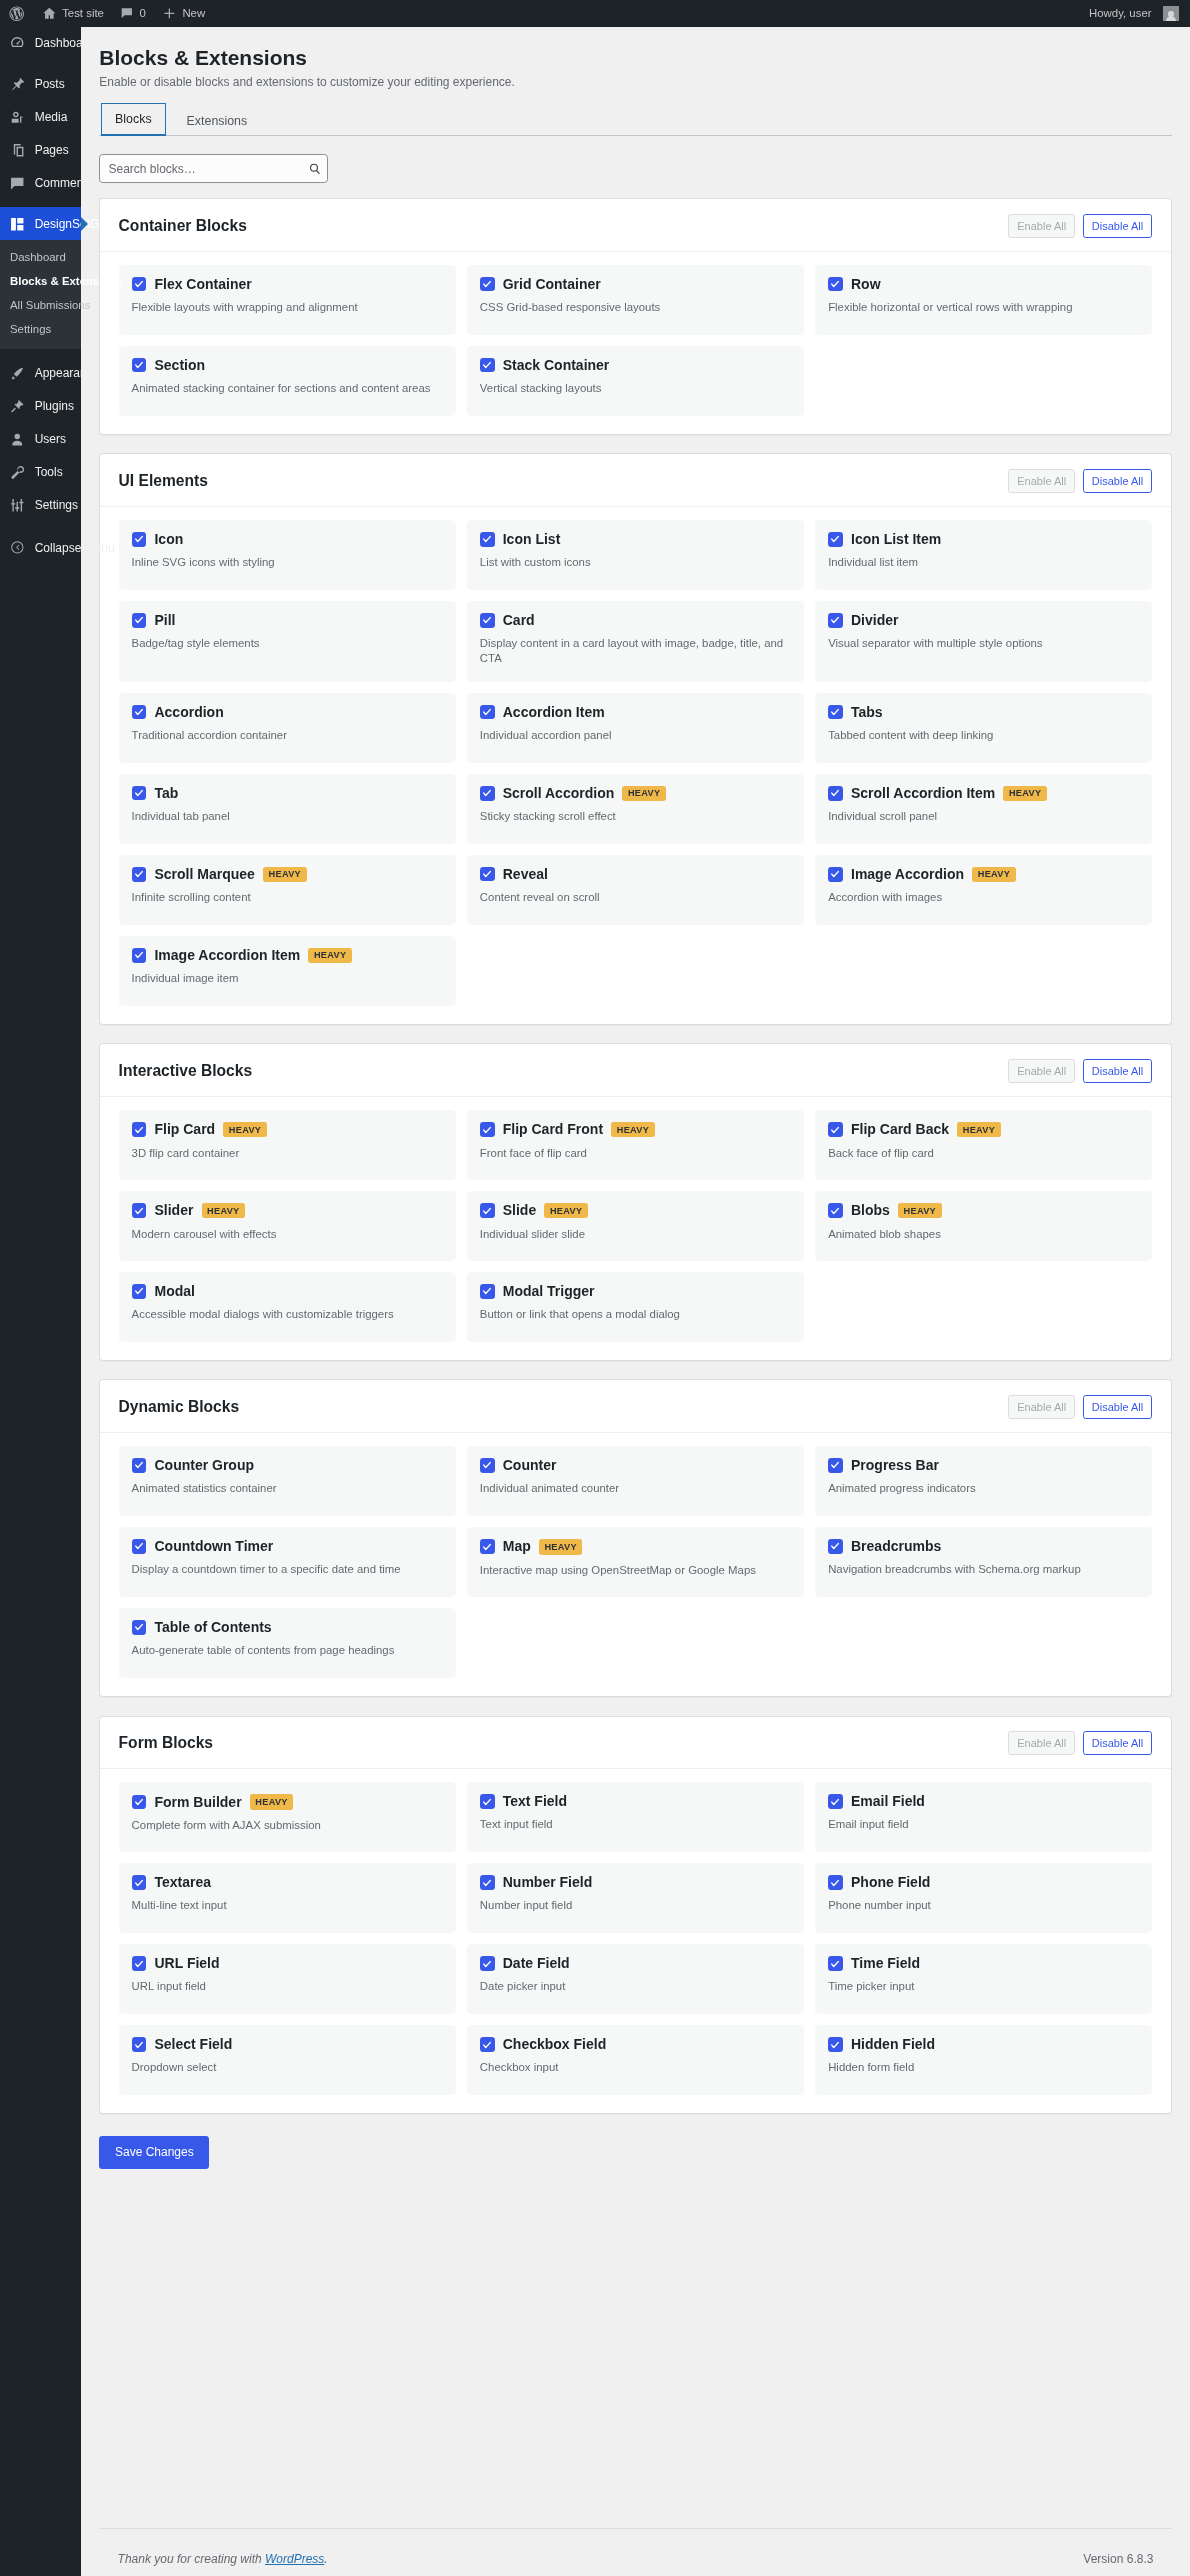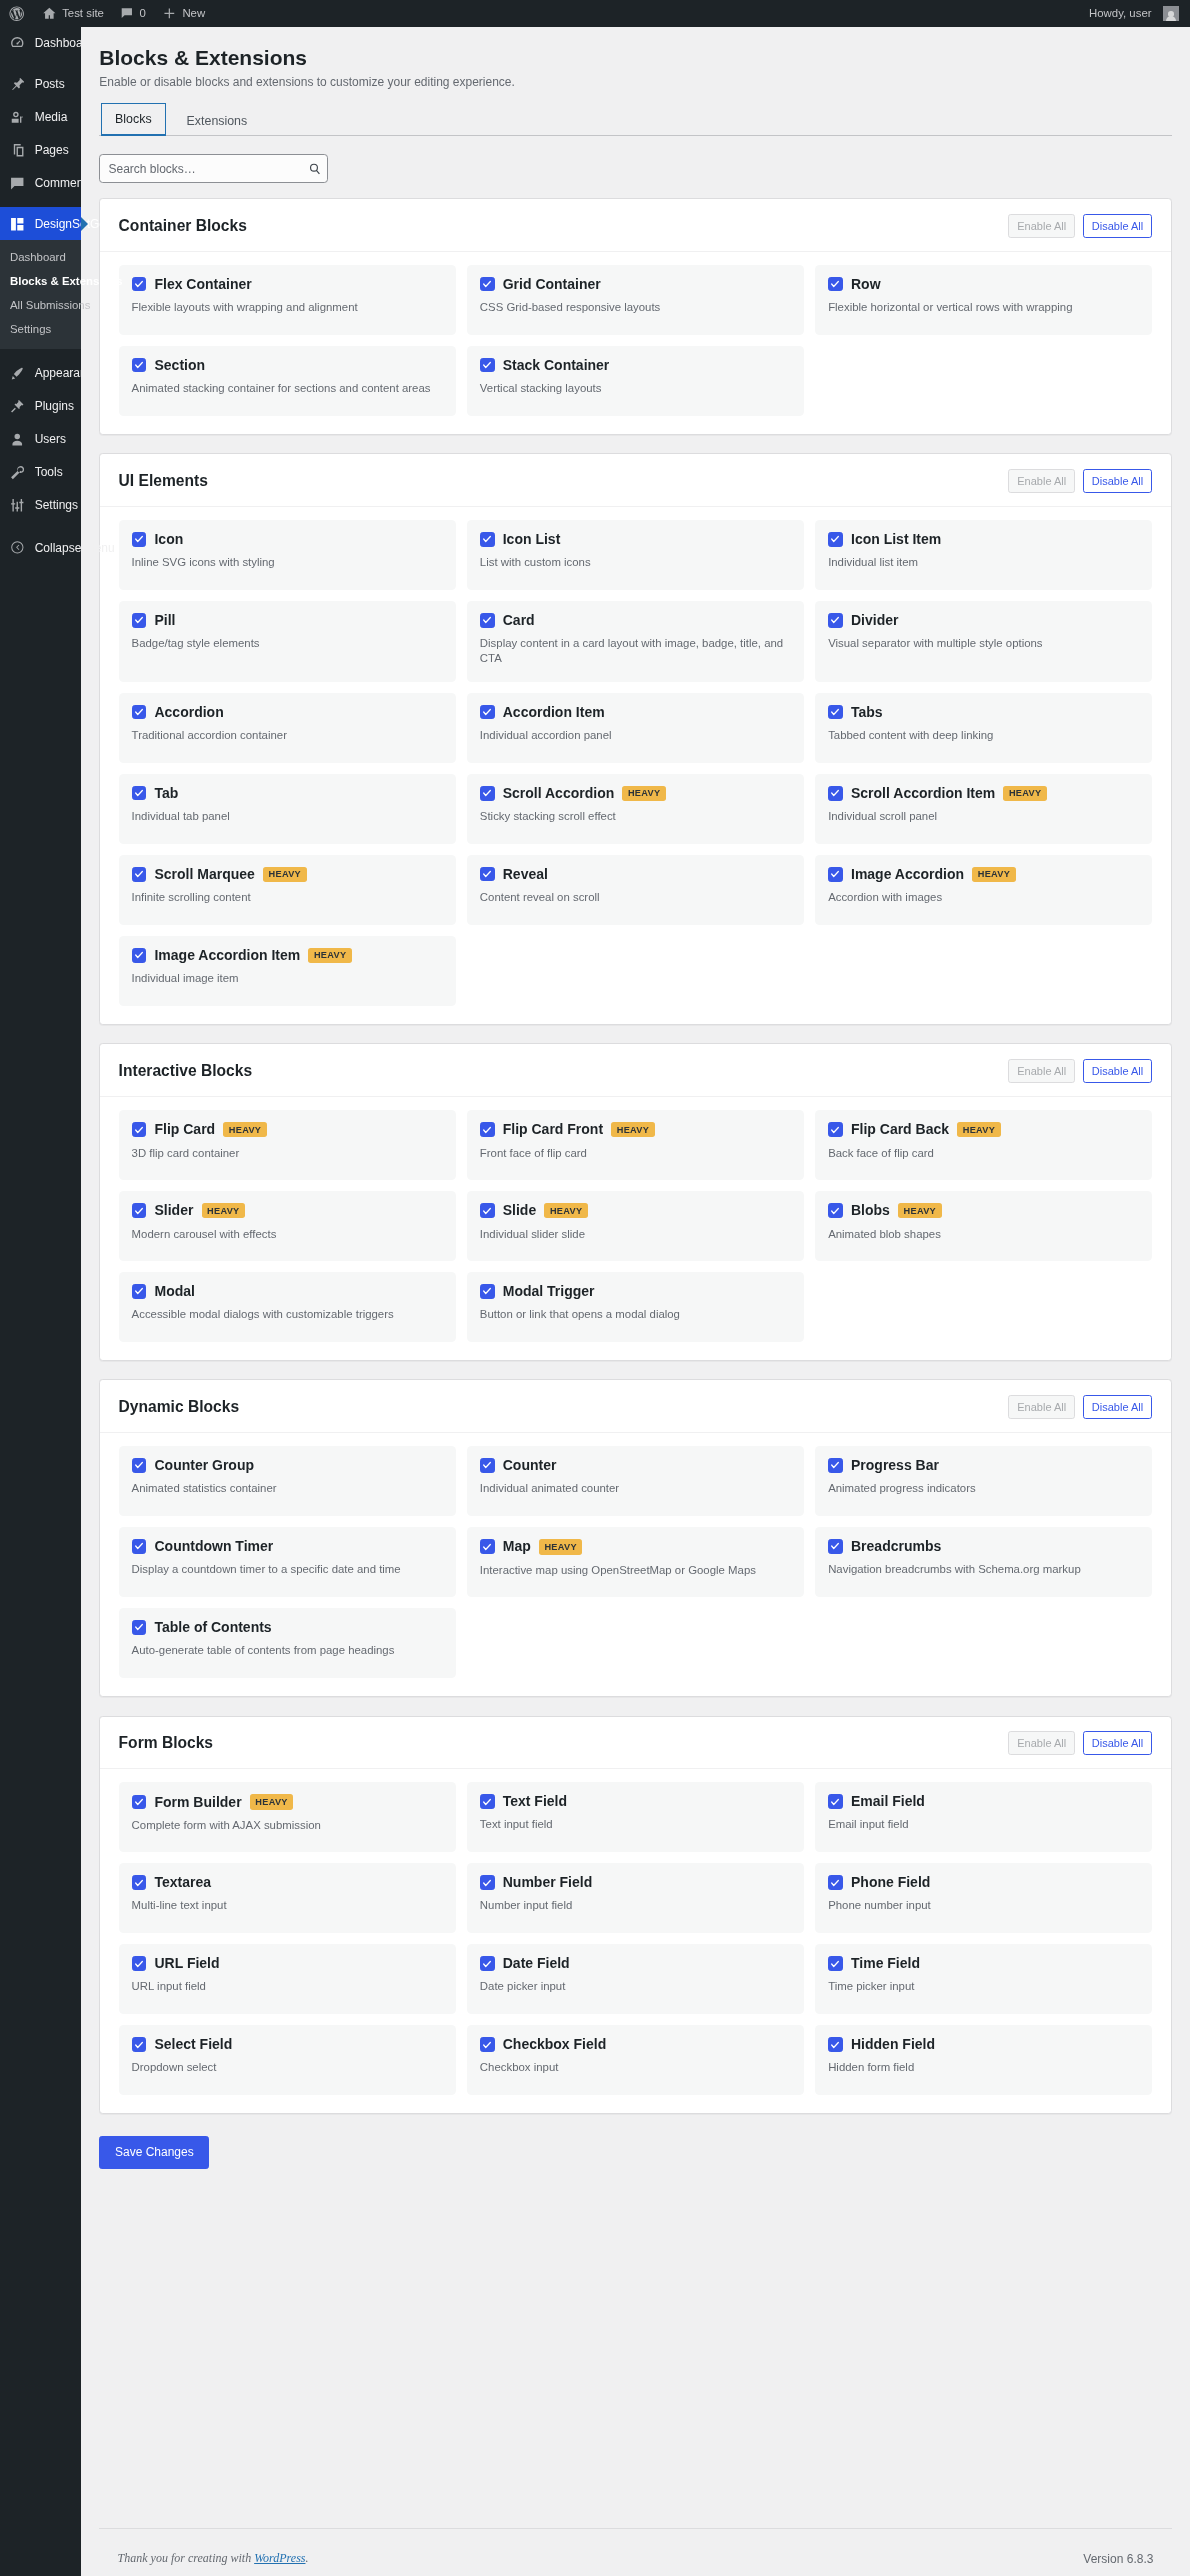--- a/index.html
+++ b/index.html
@@ -304,21 +304,21 @@
     padding: 14.7px 18.3px 9.2px;
     color: #646970;
     font-size: 12px;
     display: flex;
     justify-content: space-between;
     align-items: flex-end;
     border-top: 0.9px solid #dcdcde;
     margin: 0 18.3px;
     min-height: 48px;
   }
-  #wpfooter .thankyou { font-style: italic; font-family: Liberation Serif, serif; }
+  #wpfooter .thankyou { font-style: italic; }
   #wpfooter a { color: #2271b1; }
   #wpfooter .version { font-style: normal; }
 </style>
 </head>
 <body>
 
 <div id="adminbar">
   <div class="ab-item wp-logo-wrap">
     <span>
       <svg width="17.4" height="17.4" viewBox="0 0 24 24">

